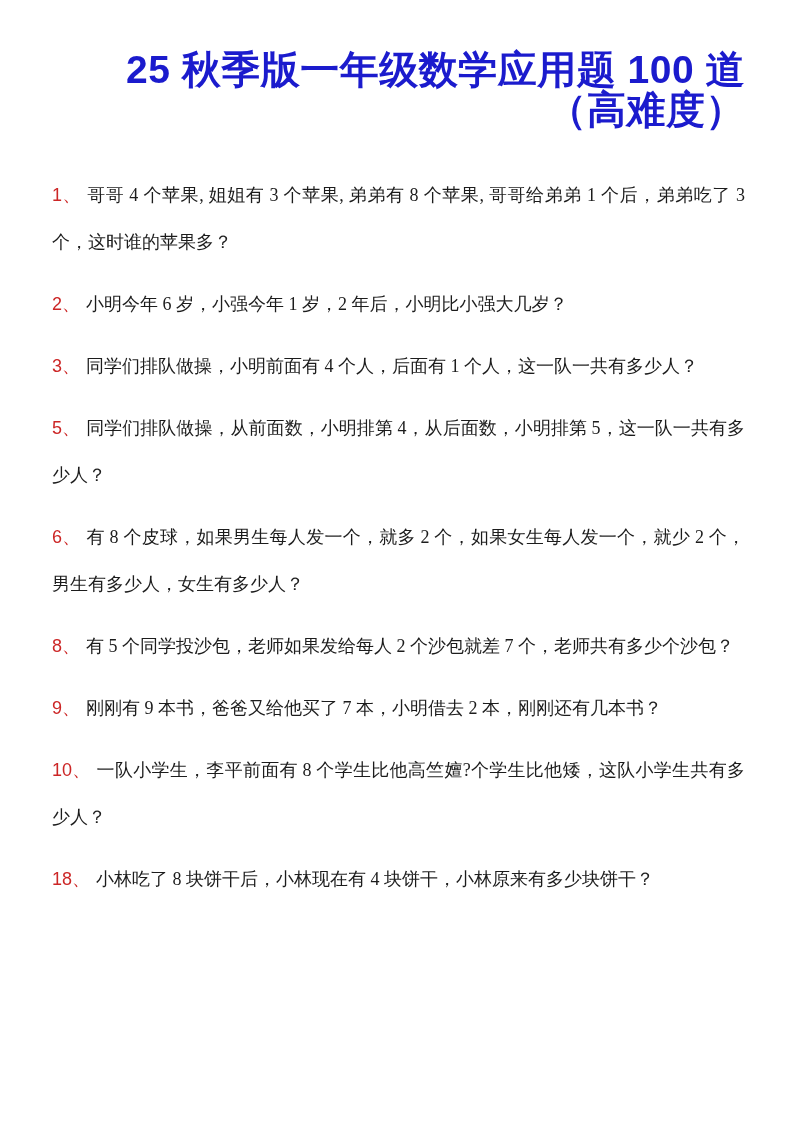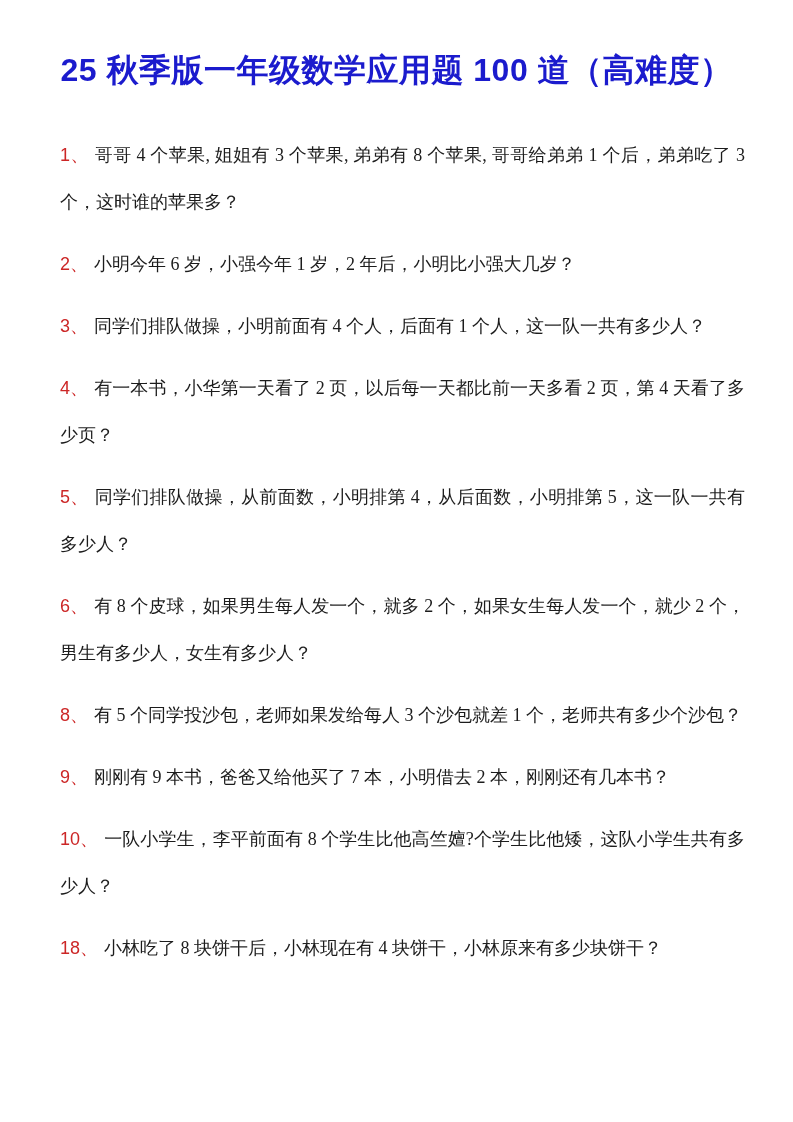--- a/index.html
+++ b/index.html
@@ -13,33 +13,33 @@
     height: 1122px;
     background: #ffffff;
     overflow: hidden;
     box-sizing: border-box;
     padding: 50px 48px 0 48px;
     font-family: "Liberation Serif", "DejaVu Serif", serif;
   }
   .doc-title {
     font-family: "Liberation Sans", "DejaVu Sans", sans-serif;
     font-weight: bold;
-    font-size: 32px;
+    font-size: 39px;
     line-height: 40px;
-    text-align: center;
+    text-align: right;
     color: #1b1bcd;
     margin: 0 0 42px 0;
     letter-spacing: 0.5px;
   }
   .questions {
     font-size: 18px;
     color: #1c1c1c;
   }
   .question {
-    margin: 0 0 15px 12px;
+    margin: 0 0 15px 4px;
     line-height: 47px;
     text-align: justify;
   }
   .qnum {
     color: #cc2626;
     font-family: "Liberation Sans", "DejaVu Sans", sans-serif;
     font-size: 18px;
     margin-right: 6px;
   }
   .qtext {
@@ -52,28 +52,27 @@
 <div class="page">
   <h1 class="doc-title">25 秋季版一年级数学应用题 100 道（高难度）</h1>
 
   <div class="questions">
     <p class="question"><span class="qnum">1、</span><span class="qtext">哥哥 4 个苹果, 姐姐有 3 个苹果, 弟弟有 8 个苹果, 哥哥给弟弟 1 个后，弟弟吃了 3 个，这时谁的苹果多？</span></p>
 
     <p class="question"><span class="qnum">2、</span><span class="qtext">小明今年 6 岁，小强今年 1 岁，2 年后，小明比小强大几岁？</span></p>
 
     <p class="question"><span class="qnum">3、</span><span class="qtext">同学们排队做操，小明前面有 4 个人，后面有 1 个人，这一队一共有多少人？</span></p>
 
-    <p class="question"><span class="qnum">4、</span><span class="qtext">有一本书，小华第一天看了 2 页，以后每一天都比前一天多看 2 页，第 4 天看了多少页？</span></p>
 
     <p class="question"><span class="qnum">5、</span><span class="qtext">同学们排队做操，从前面数，小明排第 4，从后面数，小明排第 5，这一队一共有多少人？</span></p>
 
     <p class="question"><span class="qnum">6、</span><span class="qtext">有 8 个皮球，如果男生每人发一个，就多 2 个，如果女生每人发一个，就少 2 个，男生有多少人，女生有多少人？</span></p>
 
 
-    <p class="question"><span class="qnum">8、</span><span class="qtext">有 5 个同学投沙包，老师如果发给每人 3 个沙包就差 1 个，老师共有多少个沙包？</span></p>
+    <p class="question"><span class="qnum">8、</span><span class="qtext">有 5 个同学投沙包，老师如果发给每人 2 个沙包就差 7 个，老师共有多少个沙包？</span></p>
 
     <p class="question"><span class="qnum">9、</span><span class="qtext">刚刚有 9 本书，爸爸又给他买了 7 本，小明借去 2 本，刚刚还有几本书？</span></p>
 
     <p class="question"><span class="qnum">10、</span><span class="qtext">一队小学生，李平前面有 8 个学生比他高竺嬗?个学生比他矮，这队小学生共有多少人？</span></p>
 
     <p class="question"><span class="qnum">18、</span><span class="qtext">小林吃了 8 块饼干后，小林现在有 4 块饼干，小林原来有多少块饼干？</span></p>
 
   </div>
 
 </div>

